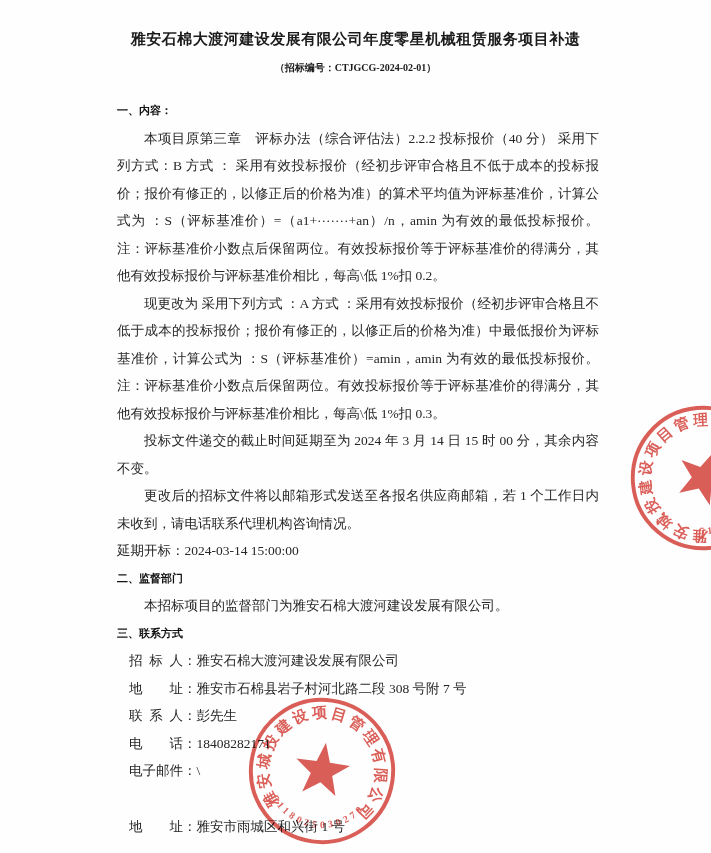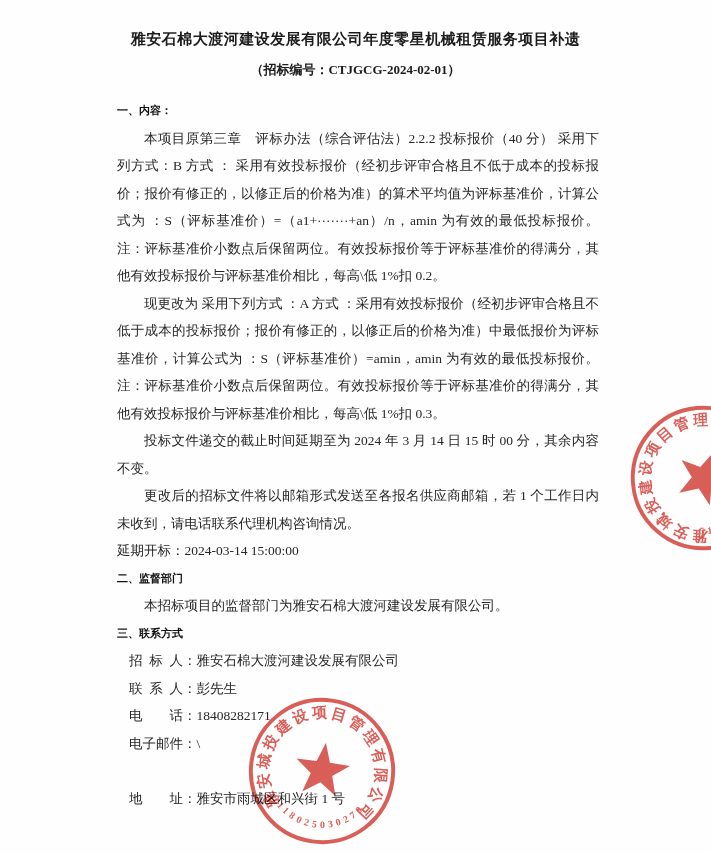--- a/index.html
+++ b/index.html
@@ -10,21 +10,21 @@
     color:#262626;
   }
   .page { position:absolute; inset:0; background:#fefefe; overflow:hidden; }
 
   .doc-title {
     margin-top:30px; text-align:center;
     font-size:15px; font-weight:bold; color:#1b1b1b; letter-spacing:.5px;
   }
   .doc-subtitle {
     margin-top:12px; text-align:center;
-    font-size:13px; font-weight:bold; color:#1b1b1b;
+    font-size:10px; font-weight:bold; color:#1b1b1b;
   }
 
   .content {
     position:absolute; left:117px; top:97px; width:482px;
     font-size:13.5px; line-height:27.5px; color:#262626;
   }
   .h { font-weight:bold; font-size:11px; color:#111; }
   .para { text-align:justify; text-indent:2em; }
   .plain { text-align:left; }
 
@@ -64,20 +64,21 @@
     <div class="para">更改后的招标文件将以邮箱形式发送至各报名供应商邮箱，若 1 个工作日内未收到，请电话联系代理机构咨询情况。</div>
     <div class="plain">延期开标：2024-03-14 15:00:00</div>
 
     <div class="h">二、监督部门</div>
     <div class="para">本招标项目的监督部门为雅安石棉大渡河建设发展有限公司。</div>
 
     <div class="h">三、联系方式</div>
 
     <div class="contacts">
       <div class="c-row"><span class="c-label">招标人</span><span>：</span><span class="c-value">雅安石棉大渡河建设发展有限公司</span></div>
+      <div class="c-row"><span class="c-label">地址</span><span>：</span><span class="c-value">雅安市石棉县岩子村河北路二段 308 号附 7 号</span></div>
       <div class="c-row"><span class="c-label">联系人</span><span>：</span><span class="c-value">彭先生</span></div>
       <div class="c-row"><span class="c-label">电话</span><span>：</span><span class="c-value">18408282171</span></div>
       <div class="c-row"><span class="c-label">电子邮件</span><span>：</span><span class="c-value">\</span></div>
     </div>
 
     <div class="agency">
       <div class="c-row"><span class="c-label">地址</span><span>：</span><span class="c-value">雅安市雨城区和兴街 1 号</span></div>
     </div>
   </div>
 

